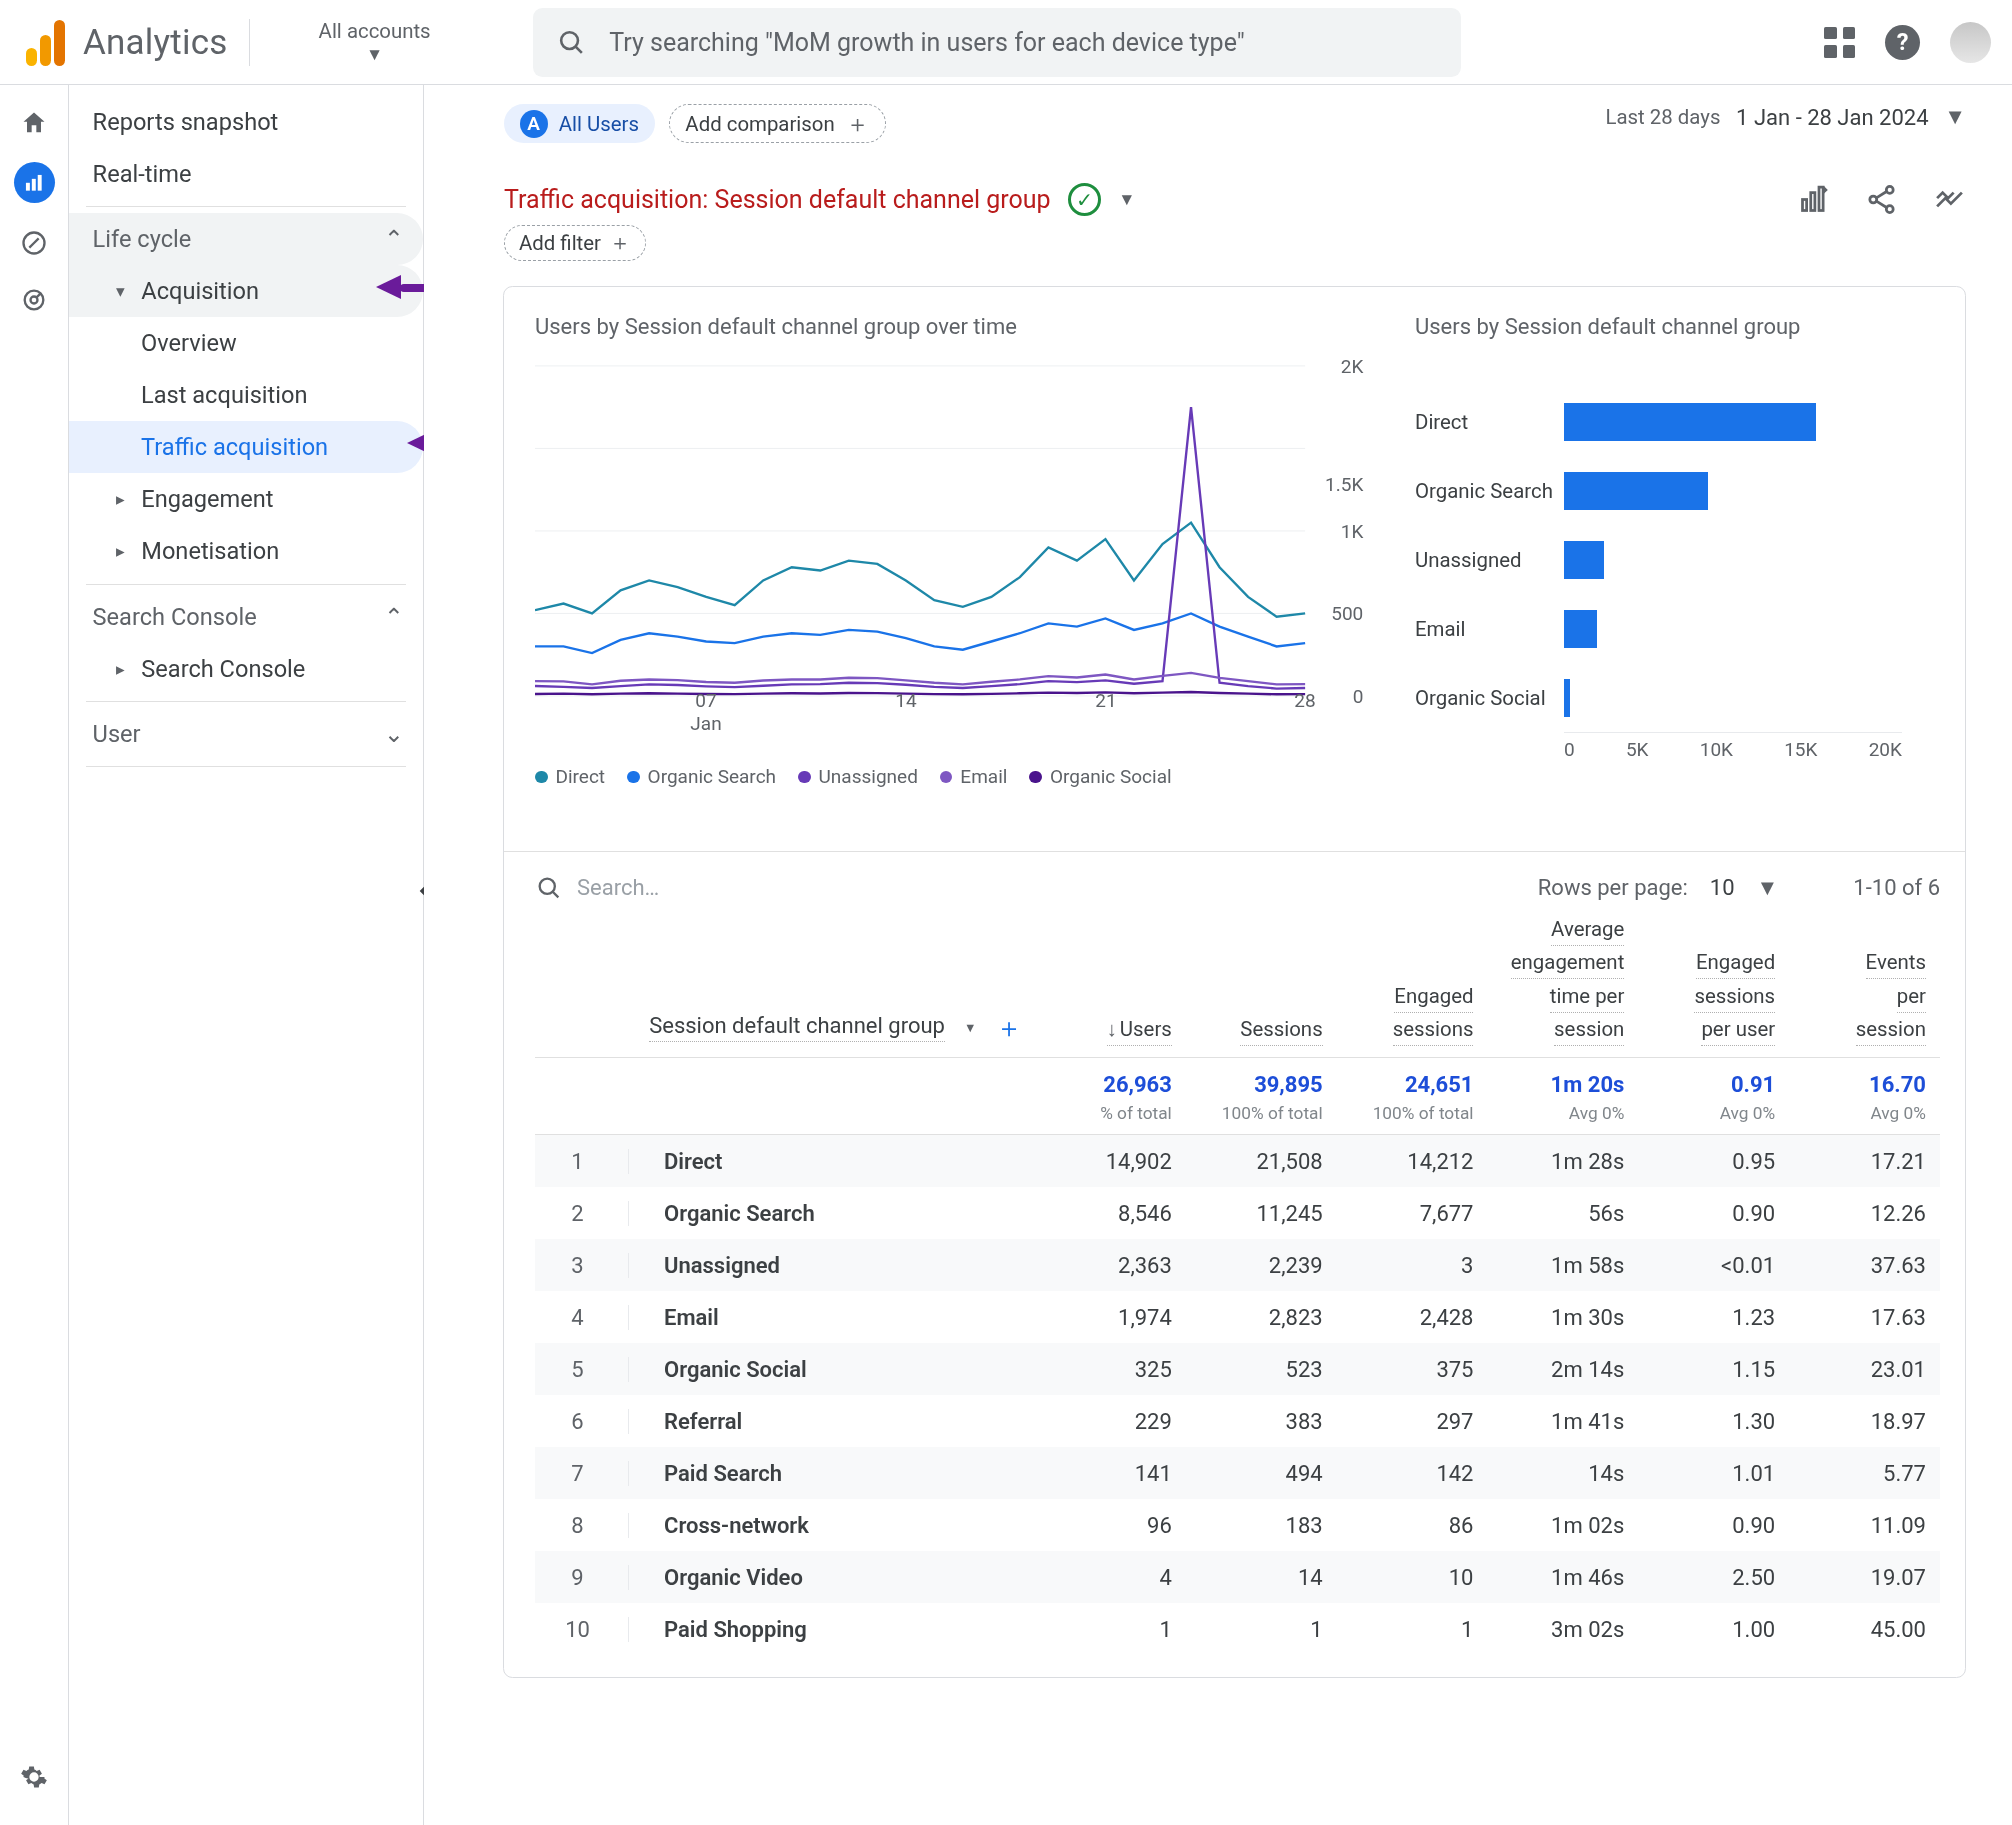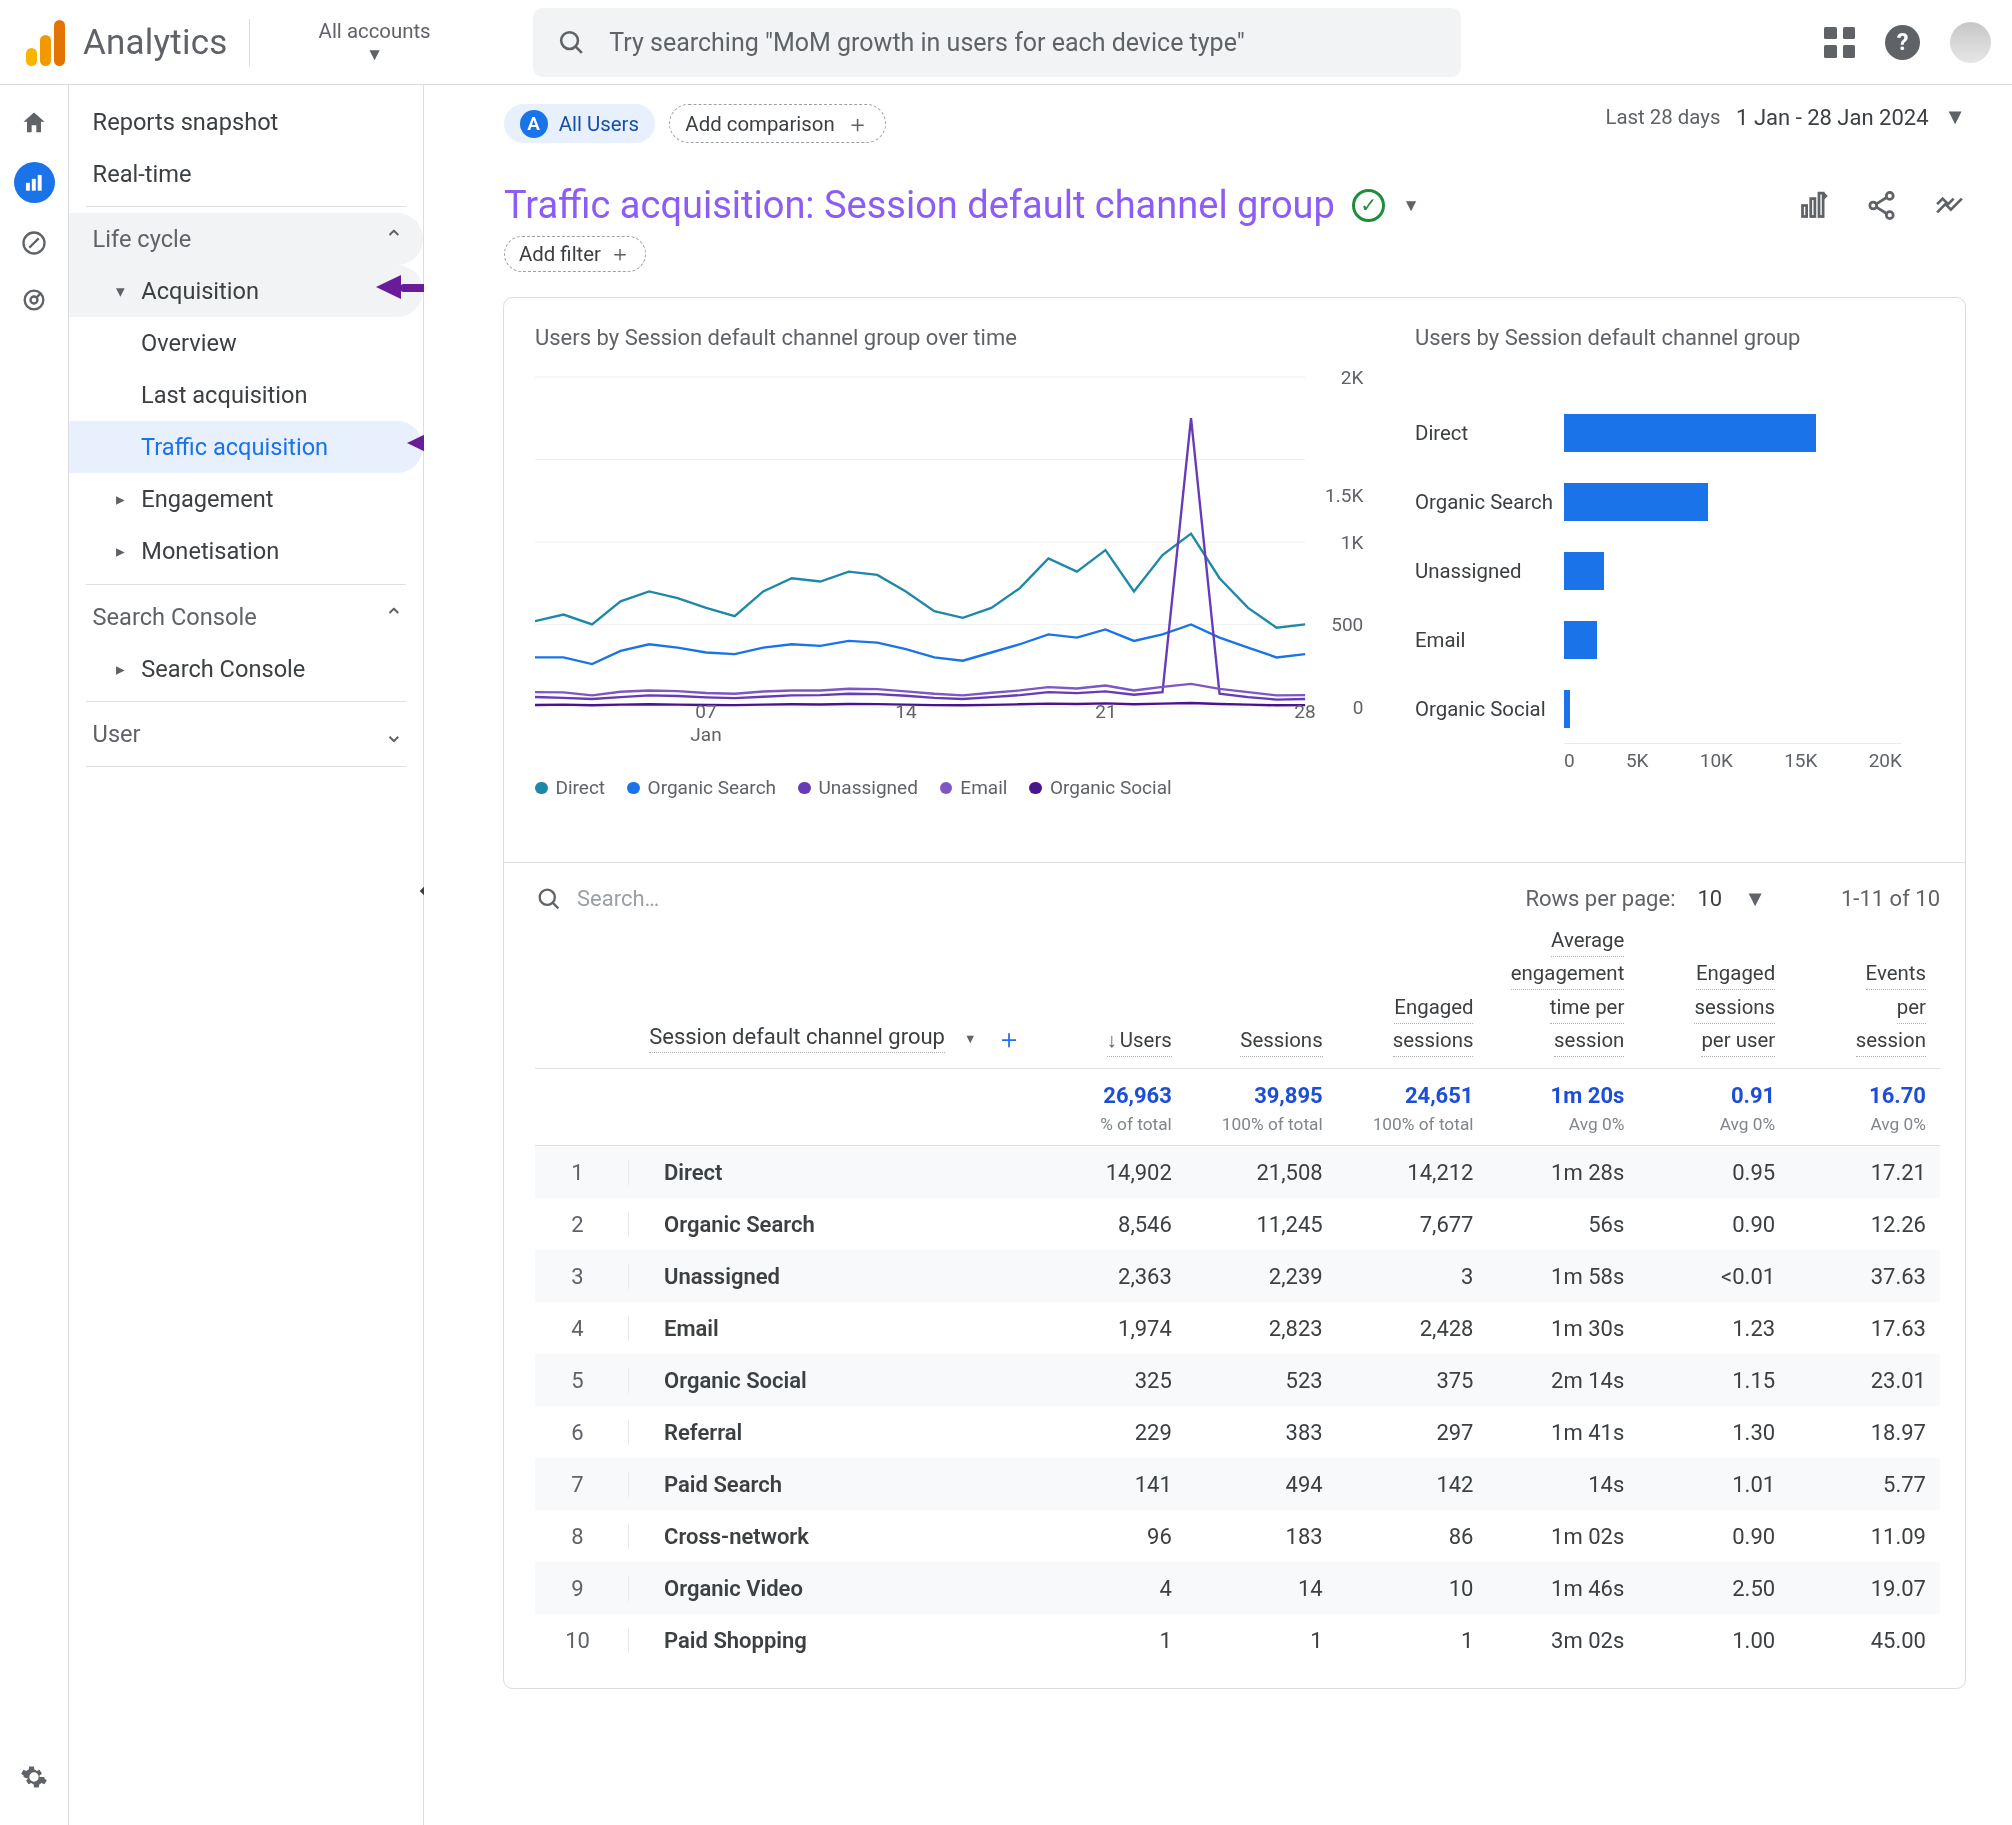--- a/index.html
+++ b/index.html
@@ -60,21 +60,21 @@
   .chip-all { background:#e8f0fe; color:#174ea6; }
   .chip-all .ab { width:28px; height:28px; border-radius:50%; background:#1a73e8; color:#fff; display:flex; align-items:center; justify-content:center; font-size:19px; font-weight:600; }
   .chip-add { border:1.6px dashed #9aa0a6; color:#3c4043; }
   .chip-add .plus { color:#5f6368; font-size:23.6px; }
   .date-ctrl { position:absolute; right:47px; top:19px; display:flex; align-items:center; gap:15.7px; font-size:22px; }
   .date-ctrl .lbl { color:#5f6368; font-size:20.4px; }
   .date-ctrl .range { color:#3c4043; }
   .date-ctrl .dd { color:#5f6368; }
 
   .title-row { display:flex; align-items:center; gap:17.3px; padding:35px 47px 0 80px; }
-  .title-row h1 { font-size:38px; font-weight:400; color:#8b5cf6; }
+  .title-row h1 { font-size:25px; font-weight:400; color:#b91c1c; }
   .title-row .check { width:33px;height:33px;border:3.1px solid #1e8e3e;border-radius:50%;display:flex;align-items:center;justify-content:center;color:#1e8e3e;font-size:20.4px; }
   .title-row .dd { color:#5f6368; font-size:17.3px; }
   .title-actions { margin-left:auto; display:flex; gap:35px; color:#5f6368; }
   .title-actions .aicn { width:33px; height:33px; }
 
   .filter-row { padding:9.4px 0 0 80px; }
   .filter-chip { display:inline-flex; align-items:center; gap:7.9px; height:36px; padding:0 14px; border:1.6px dashed #9aa0a6; border-radius:19px; font-size:20.4px; color:#3c4043; }
 
   .card { margin:25px 47px 0 79px; border:0.8px solid #dadce0; border-radius:9.4px; background:#fff; padding:27px 25px 22px 31px; }
 
@@ -435,21 +435,21 @@
         <svg class="mag" viewBox="0 0 24 24" fill="none" stroke="#5f6368" stroke-width="2">
             <circle cx="10.5" cy="10.5" r="6.5"></circle>
             <line x1="20" y1="20" x2="15.2" y2="15.2"></line>
           </svg>
         <span class="ph">Search…</span>
         <div class="right">
           <span>Rows per page:</span>
           <span class="val">10</span>
           <span style="color:#5f6368">▼</span>
           <span style="width:31px"></span>
-          <span>1-11 of 10</span>
+          <span>1-10 of 6</span>
         </div>
       </div>
 
       <div class="tbl">
         <div class="hdr">
           <div class="dim-col">
             <span class="dim-lbl">Session default channel group</span>
             <span class="dd">▼</span>
             <span class="plus">＋</span>
           </div>

